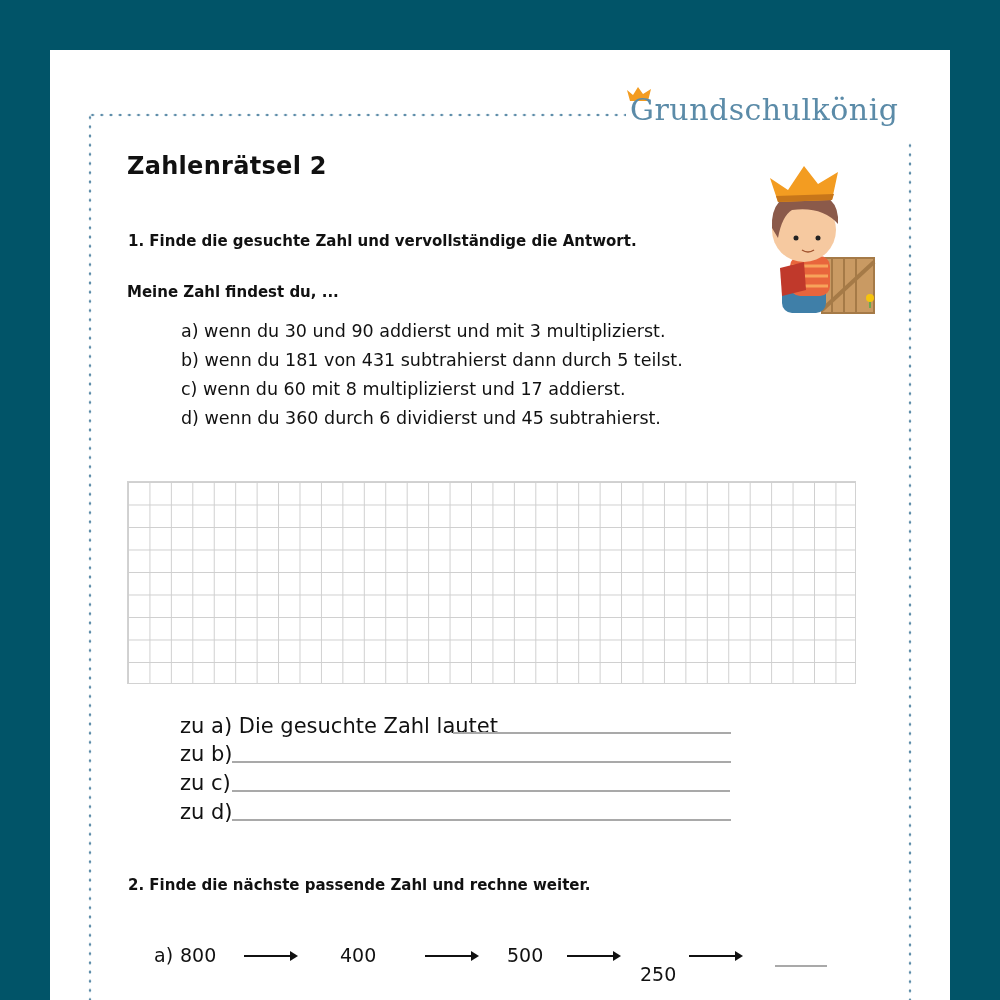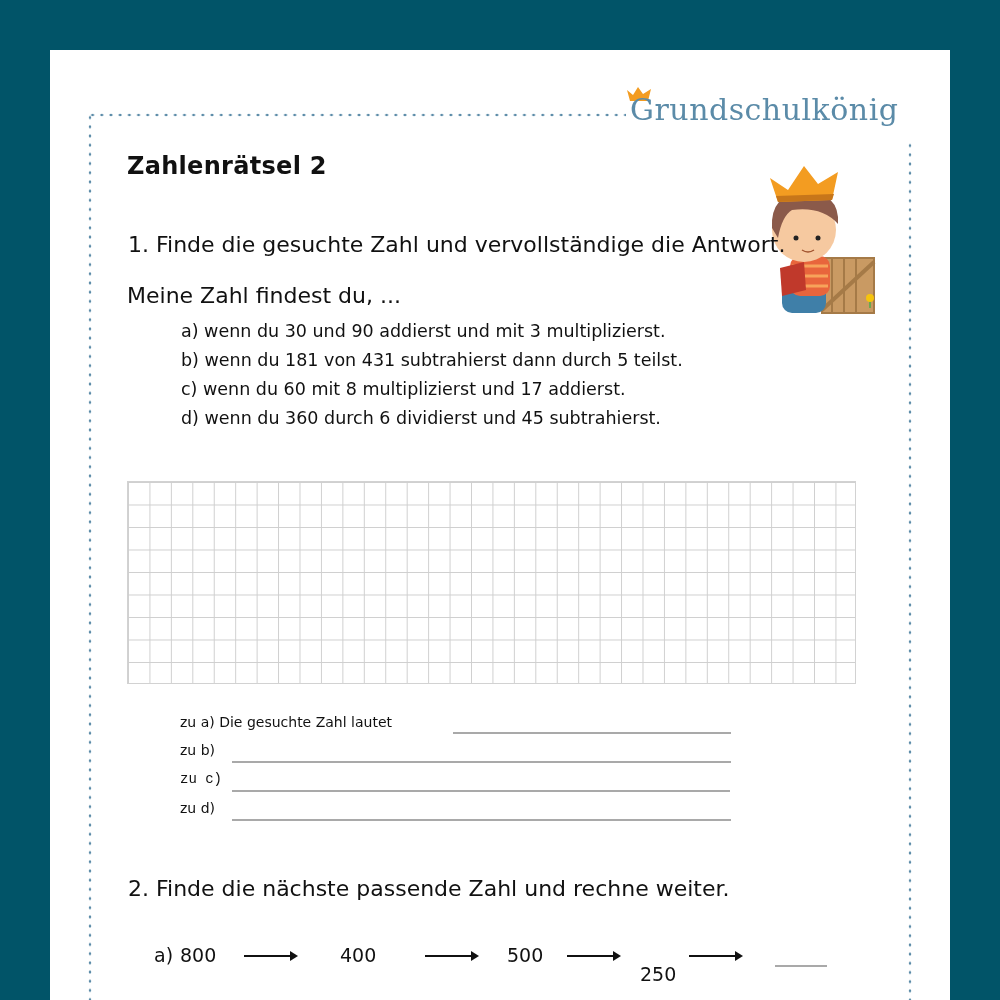--- a/index.html
+++ b/index.html
@@ -9,29 +9,29 @@
   .dots-h { position: absolute; height: 4px;
     background-image: radial-gradient(circle, #5b8ba8 1.3px, transparent 1.6px);
     background-size: 9.2px 4px; background-repeat: repeat-x; }
   .dots-v { position: absolute; width: 4px;
     background-image: radial-gradient(circle, #5b8ba8 1.3px, transparent 1.6px);
     background-size: 4px 9.2px; background-repeat: repeat-y; }
   .logo { position: absolute; left: 630px; top: 92px; font-family: "DejaVu Serif", serif; 
     font-size: 30px; color: #5b8ba8; letter-spacing: 0.5px; }
   .logo-crown { position: absolute; left: 626px; top: 86px; }
   .title { position: absolute; left: 127px; top: 152px; font-size: 24px; font-weight: bold; letter-spacing: 0.3px; }
-  .text { position: absolute; font-size: 22px; white-space: nowrap; }
+  .text { position: absolute; font-size: 15px; white-space: nowrap; font-weight: bold; }
   .item { position: absolute; left: 181px; font-size: 17.5px; white-space: nowrap; text-align: center; }
   .grid { position: absolute; left: 127px; top: 481px; width: 729px; height: 203px;
     border: 1.5px solid #d2d2d2;
     background-image:
       linear-gradient(to right, #cfcfcf 1px, transparent 1px),
       linear-gradient(to bottom, #cfcfcf 1px, transparent 1px);
     background-size: 21.44px 22.5px; }
-  .ans-row { position: absolute; left: 180px; font-size: 14px; white-space: nowrap; }
+  .ans-row { position: absolute; left: 180px; font-size: 21px; white-space: nowrap; }
   .ans-line { position: absolute; height: 1.5px; background: #a9a9a9; }
   .seq { position: absolute; top: 944px; font-size: 19px; white-space: nowrap; }
   .arrow { position: absolute; top: 955px; height: 2px; background: #111; }
   .arrow::after { content: ""; position: absolute; right: -2px; top: -4px; border-left: 8px solid #111;
     border-top: 5px solid transparent; border-bottom: 5px solid transparent; }
   .illus { position: absolute; left: 752px; top: 158px; }
 </style>
 </head>
 <body>
 
@@ -87,21 +87,21 @@
 <div class="item" style="top:408px;">d) wenn du 360 durch 6 dividierst und 45 subtrahierst.</div>
 
 <div class="grid"></div>
 
 <div class="ans-row" style="top:714px;">zu a) Die gesuchte Zahl lautet</div>
 <div class="ans-line" style="left:453px; width:278px; top:732px;"></div>
 
 <div class="ans-row" style="top:742px;text-align:right;">zu b)</div>
 <div class="ans-line" style="left:232px; width:499px; top:761px;"></div>
 
-<div class="ans-row" style="top:771px;font-family:Liberation Mono, monospace;">zu c)</div>
+<div class="ans-row" style="top:771px;">zu c)</div>
 <div class="ans-line" style="left:232px; width:498px; top:790px;"></div>
 
 <div class="ans-row" style="top:800px;">zu d)</div>
 <div class="ans-line" style="left:232px; width:499px; top:819px;"></div>
 
 <div class="text" style="left:128px; top:876px;">2. Finde die nächste passende Zahl und rechne weiter.</div>
 
 <div class="seq" style="left:154px;">a)</div>
 <div class="seq" style="left:180px;">800</div>
 <div class="arrow" style="left:244px; width:52px;"></div>

